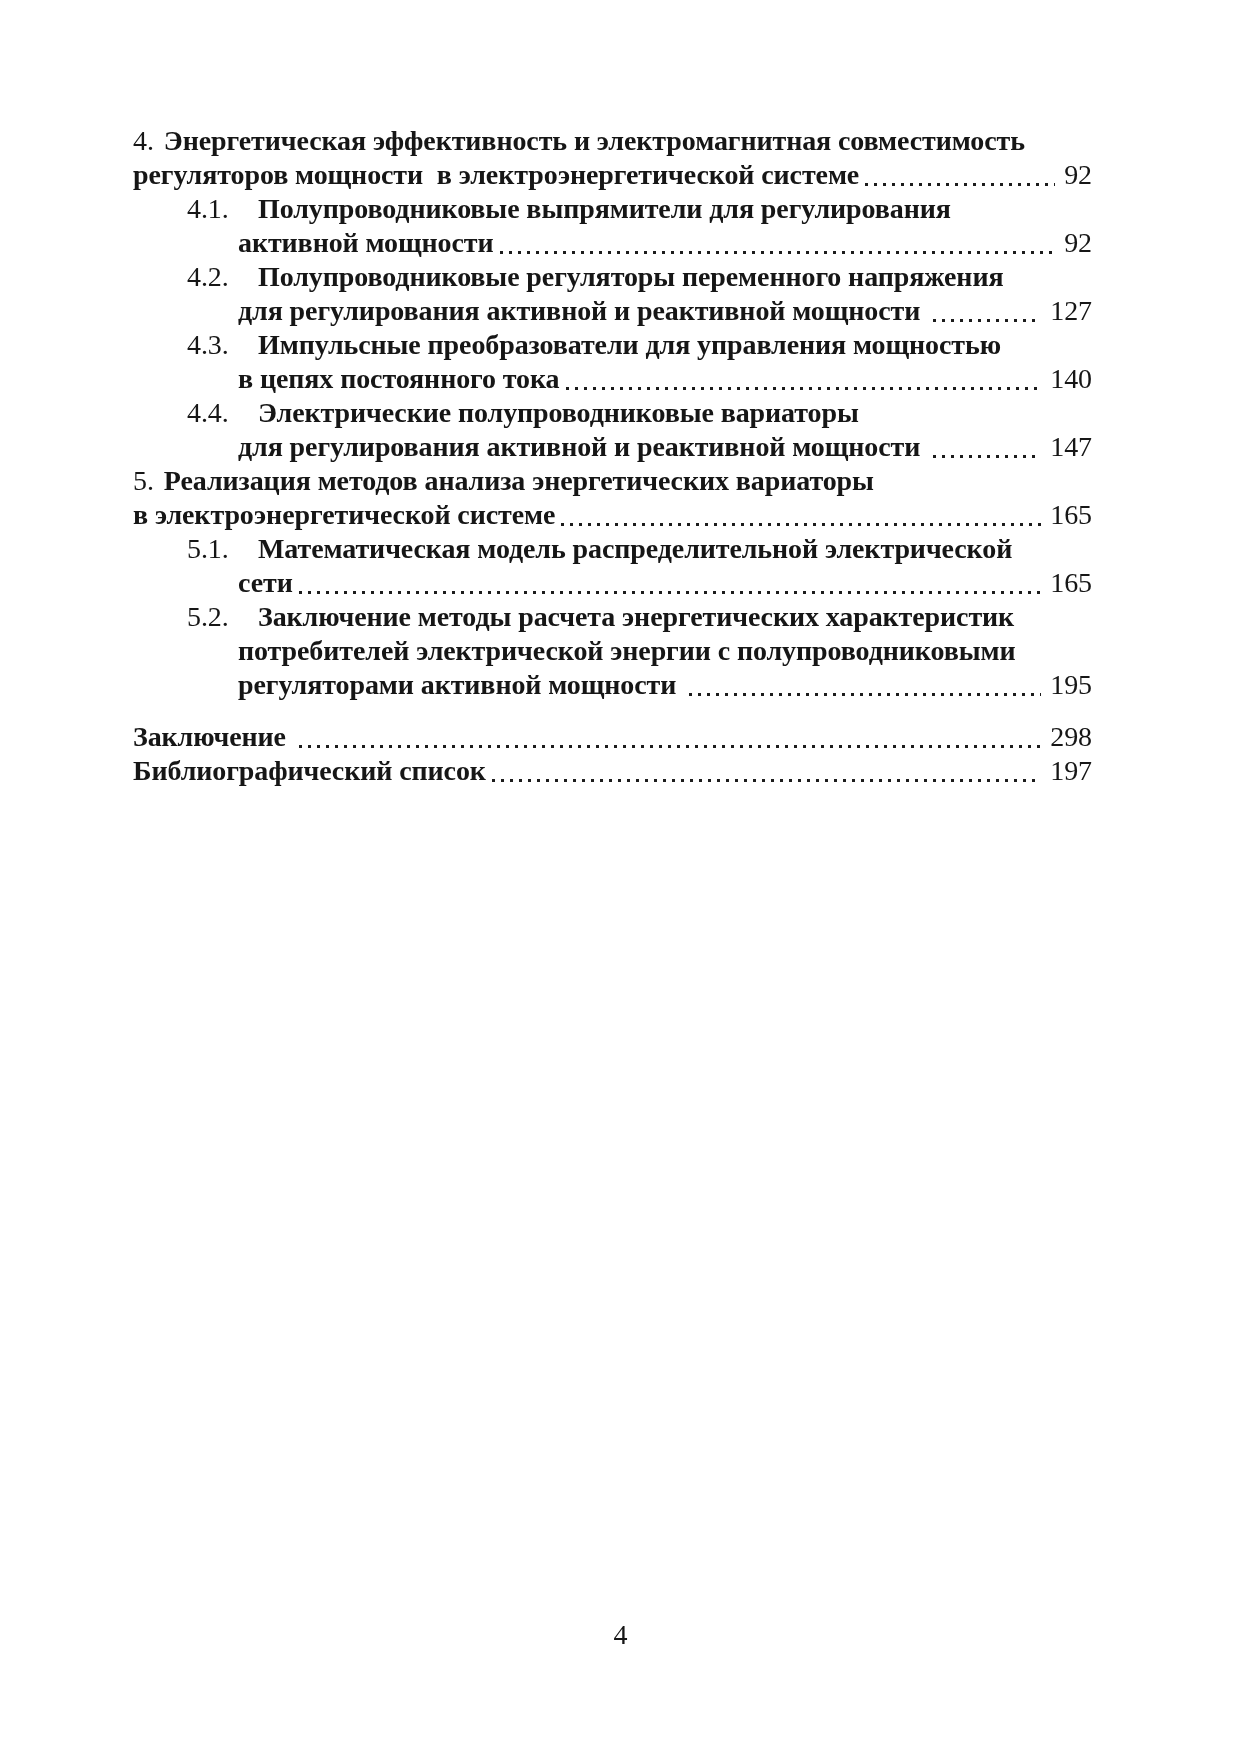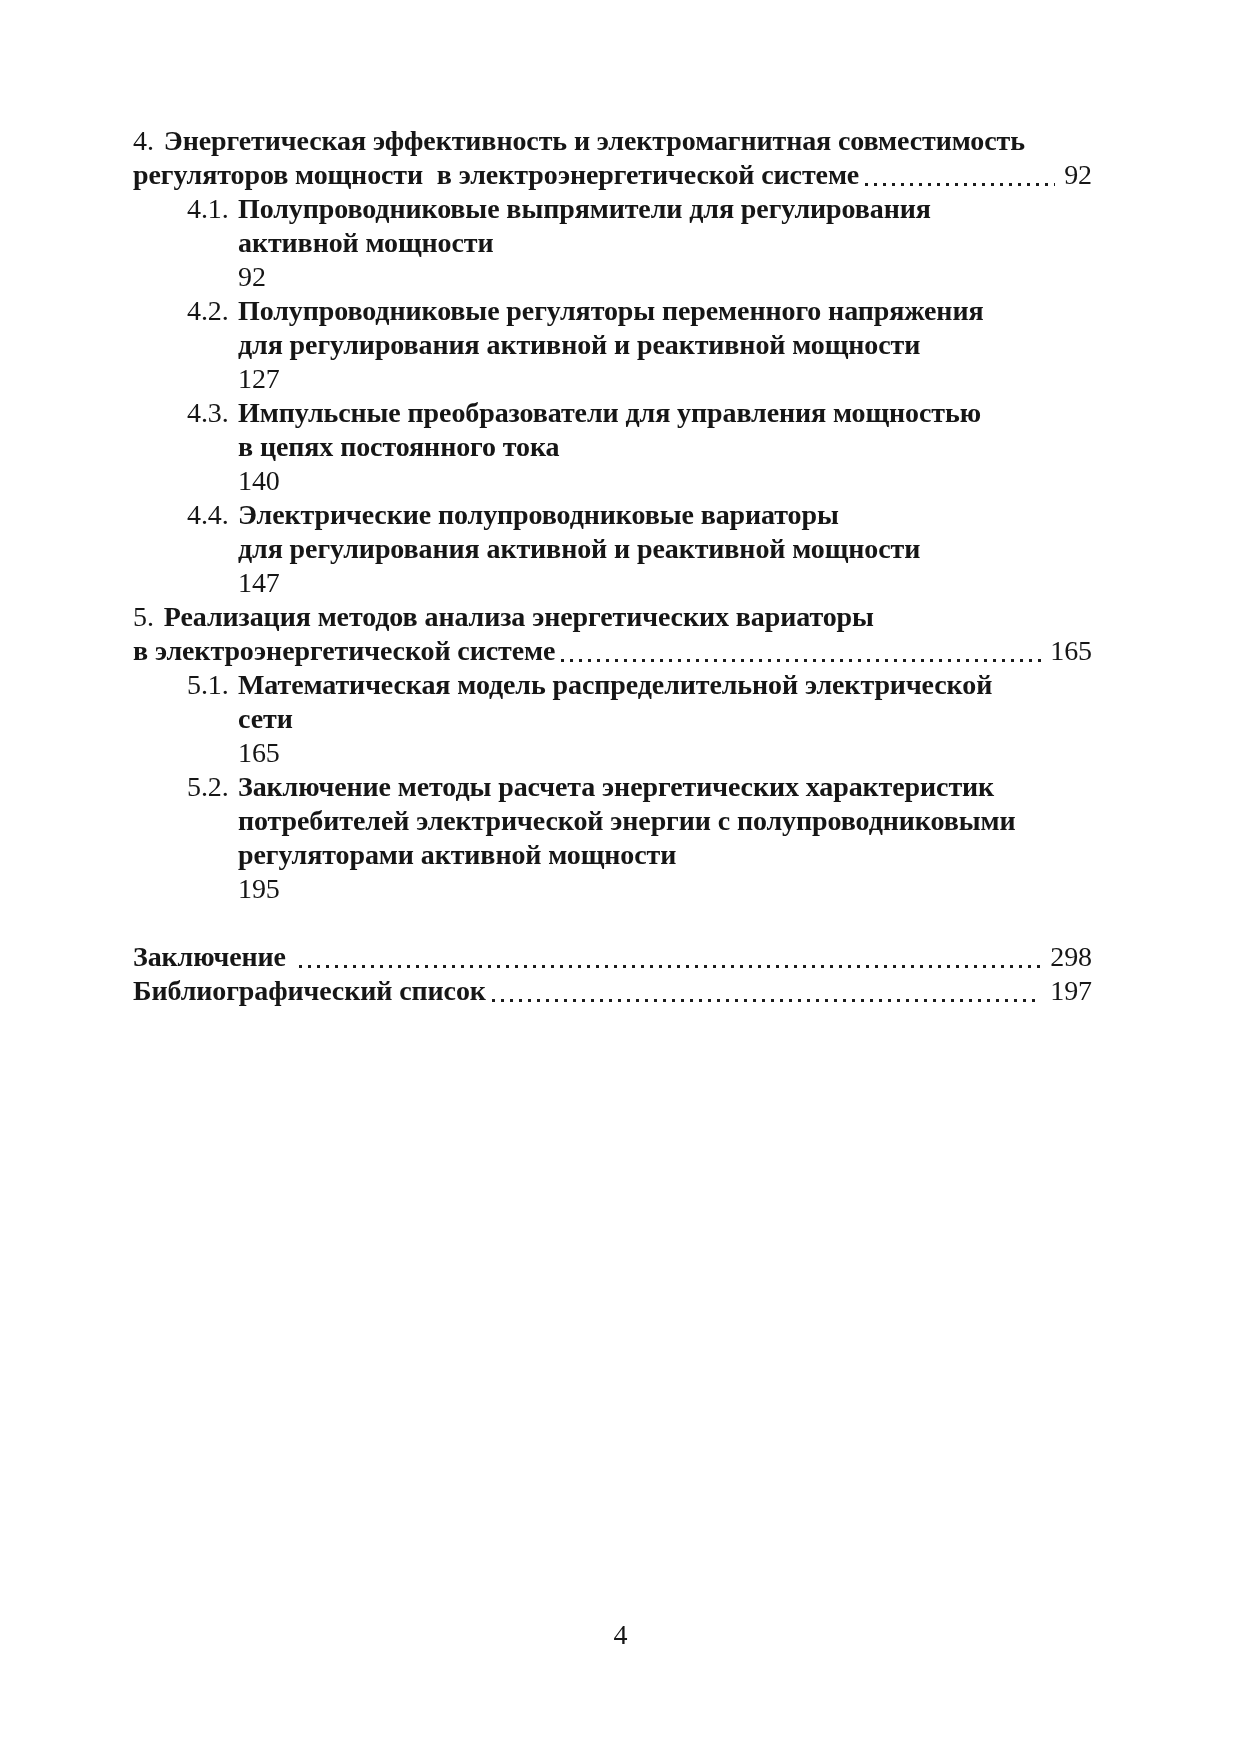--- a/index.html
+++ b/index.html
@@ -18,30 +18,30 @@
   .toc {
     position: absolute;
     left: 133px;
     top: 124px;
     width: 959px;
     font-size: 28px;
     line-height: 34px;
     letter-spacing: -0.1px;
   }
   .entry { margin: 0; }
-  .entry.spaced { margin-top: 34px; }
+  .entry.spaced { margin-top: 18px; }
   .line {
     display: flex;
     align-items: stretch;
     white-space: pre;
   }
   .txt { white-space: pre; font-weight: bold; }
   
-  .sec-first { padding-left: 54px; }
-  .sec-cont  { padding-left: 105px; flex-direction: column; }
+  .sec-first { padding-left: 54px; gap: 20px; }
+  .sec-cont  { padding-left: 105px; }
   .num1 { display: inline-block; width: 51px; flex: 0 0 51px; }
   .num0 { margin-right: 10px; }
   
   .leader {
     flex: 1 1 auto;
     min-width: 14px;
     margin: 0 9px 0 3px;
     background-image: radial-gradient(circle, #1c1c1c 1.7px, rgba(0,0,0,0) 2px);
     background-size: 9px 5px;
     background-repeat: repeat-x;

